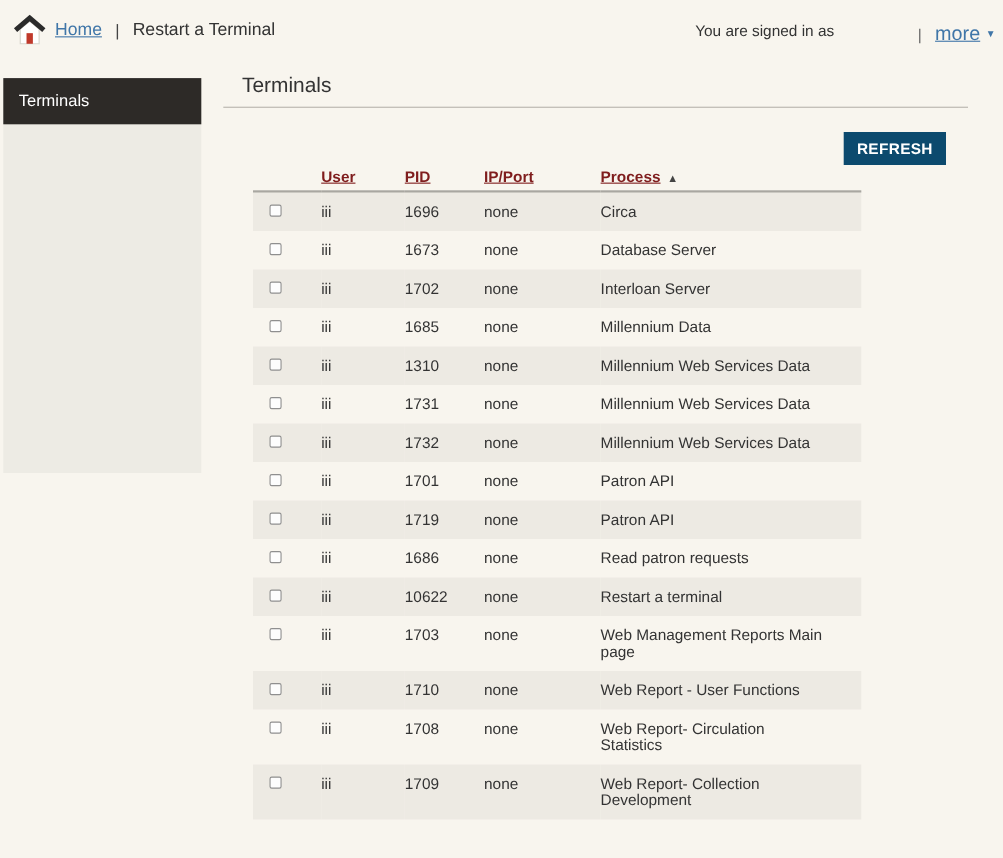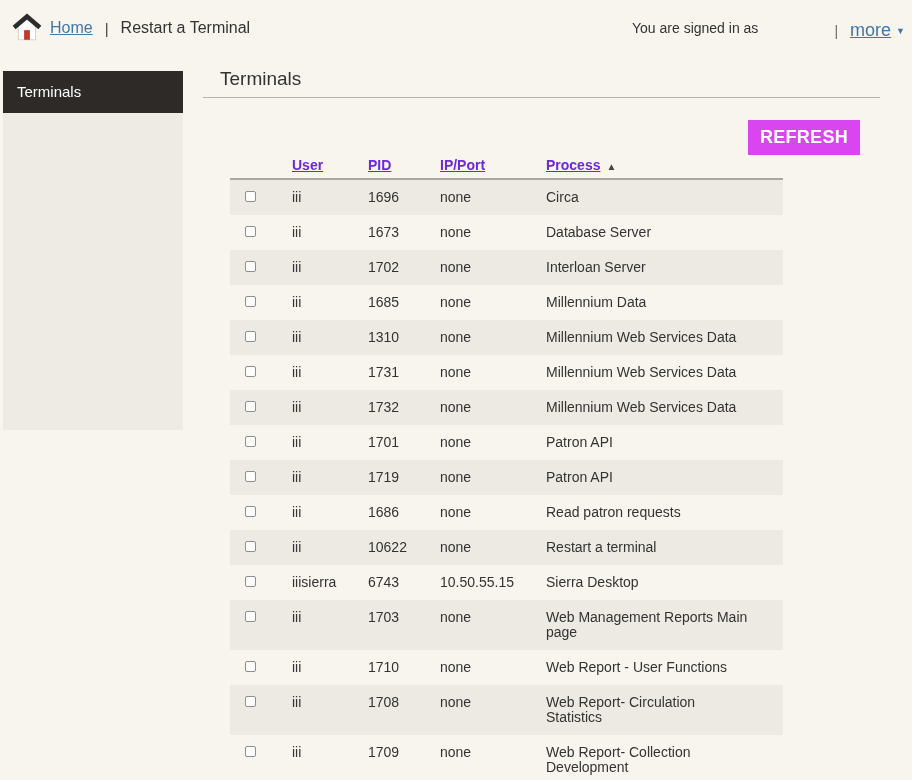--- a/index.html
+++ b/index.html
@@ -27,28 +27,28 @@
   
   .sidebar { position: absolute; left: 3px; top: 71px; width: 180px; height: 359px; background: #edebe4; }
   .sidebar-item { background: #2d2a27; color: #fff; font-size: 15px; padding: 12px 14px; line-height: 18px; cursor: pointer; }
 
   
   .main { position: absolute; left: 203px; top: 62px; width: 677px; }
   .main h1 { font-size: 19px; font-weight: normal; color: #333; margin: 7px 0 8px 17px; line-height: 20px; }
   .title-rule { border: none; border-top: 1px solid #b7b4ac; margin: 0; }
   .btn-row { display: flex; justify-content: flex-end; gap: 9px; margin: 22px 20px 0 0; }
   .btn {
-    background: #d946ef; color: #fff; border: none; font-family: "Liberation Sans", sans-serif;
-    font-weight: bold; font-size: 18px; letter-spacing: 0.3px; padding: 7px 12px; cursor: pointer;
+    background: #0c4a6e; color: #fff; border: none; font-family: "Liberation Sans", sans-serif;
+    font-weight: bold; font-size: 14px; letter-spacing: 0.3px; padding: 7px 12px; cursor: pointer;
   }
 
   
   table.terminals { margin: 2px 0 0 27px; border-collapse: collapse; width: 553px; }
   thead th { text-align: left; font-size: 14px; padding: 0 0 5px 0; border-bottom: 2px solid #a9a7a1; }
-  thead th a { color: #6d28d9; font-weight: bold; text-decoration: underline; }
+  thead th a { color: #7f1d1d; font-weight: bold; text-decoration: underline; }
   .sort-arrow { color: #444; font-size: 10px; margin-left: 6px; text-decoration: none; display: inline-block; }
   tbody tr:nth-child(odd) { background: #edeae3; }
   td { font-size: 14px; color: #333; padding: 10px 0; line-height: 15px; vertical-align: top; }
   td.c-cb { width: 62px; padding-left: 15px; }
   td.c-user { width: 76px; margin-top: 20px; }
   td.c-pid { width: 72px; margin-left: 47px; }
   td.c-ip { width: 106px; }
   td.c-process { width: 237px; padding-right: 30px; margin-left: 41px; }
   .cb {
     display: inline-block; width: 11px; height: 11px; margin-top: 1px;
@@ -182,27 +182,20 @@
   </tr>
 
   <tr>
     <td class="c-cb"><span class="cb"></span></td>
     <td class="c-user">iii</td>
     <td class="c-pid">10622</td>
     <td class="c-ip">none</td>
     <td class="c-process">Restart a terminal</td>
   </tr>
 
-  <tr>
-    <td class="c-cb"><span class="cb"></span></td>
-    <td class="c-user">iiisierra</td>
-    <td class="c-pid">6743</td>
-    <td class="c-ip">10.50.55.15</td>
-    <td class="c-process">Sierra Desktop</td>
-  </tr>
 
   <tr>
     <td class="c-cb"><span class="cb"></span></td>
     <td class="c-user">iii</td>
     <td class="c-pid">1703</td>
     <td class="c-ip">none</td>
     <td class="c-process">Web Management Reports Main page</td>
   </tr>
 
   <tr>

